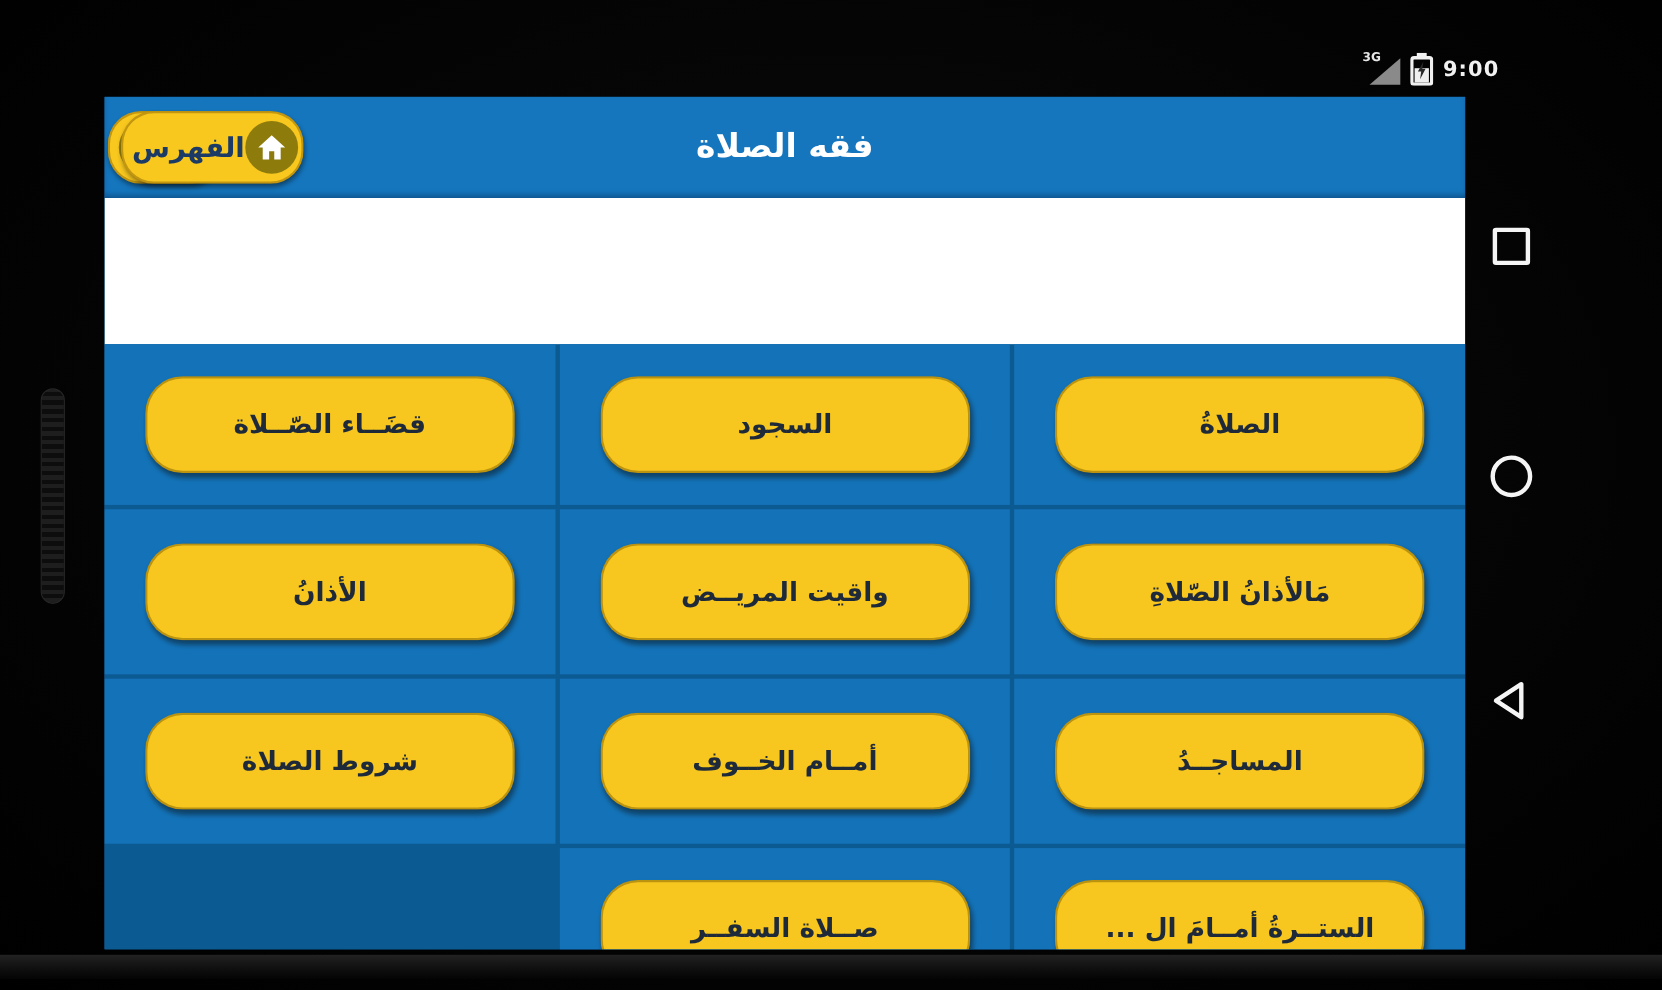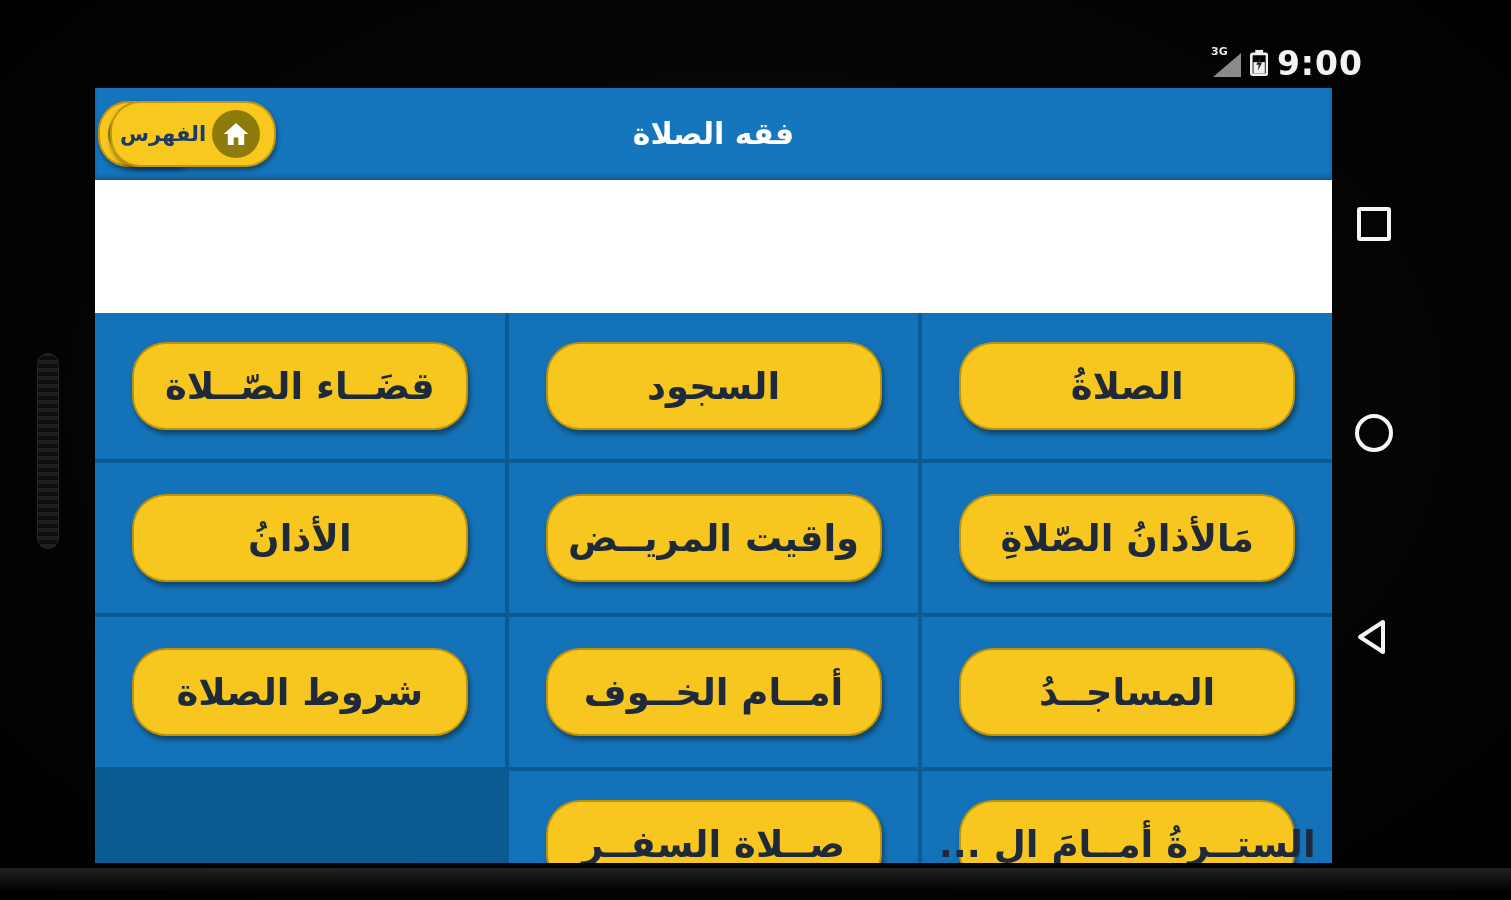--- a/index.html
+++ b/index.html
@@ -25,21 +25,21 @@
     position:absolute;left:1163px;top:44px;width:152px;height:38px;
     display:flex;align-items:center;justify-content:flex-end;gap:9px;color:#fff;margin-left:48px;
   }
   .sig-wrap{position:relative;width:34px;height:32px;}
   .sig-label{position:absolute;left:0;top:-2px;font-size:11px;font-weight:bold;color:#e6e6e6;}
   .sig-triangle{
     position:absolute;right:0;bottom:2px;width:0;height:0;
     border-left:28px solid transparent;border-bottom:24px solid #8a8a8a;
   }
   .battery{width:21px;height:30px;display:block;}
-  .status-time{font-size:33px;font-weight:bold;color:#f2f2f2;letter-spacing:1px;}
+  .status-time{font-size:19px;font-weight:bold;color:#f2f2f2;letter-spacing:1px;}
 
   
   .nav-recents{
     position:absolute;left:1357px;top:207px;width:26px;height:26px;
     border:4px solid #f5f5f5;border-radius:3px;background:transparent;cursor:pointer;
   }
   .nav-home{
     position:absolute;left:1355px;top:414px;width:30px;height:30px;
     border:4px solid #f5f5f5;border-radius:50%;background:transparent;cursor:pointer;
   }
@@ -66,41 +66,41 @@
     display:flex;align-items:center;cursor:pointer;box-sizing:border-box;
   }
   .hdr-btn-lang{right:1130px;width:104px;justify-content:space-between;padding:0 9px 0 8px;}
   .hdr-btn-index{left:15px;width:166px;justify-content:space-between;padding:0 14px 0 8px;flex-direction:row-reverse;}
   .hdr-circle{
     width:48px;height:48px;border-radius:50%;background:#8d7b0c;
     display:flex;flex-direction:column;align-items:center;justify-content:center;gap:4px;flex:0 0 auto;
   }
   .hdr-circle .bar{width:24px;height:5px;border-radius:2px;background:#fff;}
   .lang-glyph{font-size:30px;font-weight:bold;color:#2f3b47;line-height:1;}
-  .index-label{font-size:21px;font-weight:bold;color:#1c3a66;}
+  .index-label{font-size:25px;font-weight:bold;color:#1c3a66;}
 
   
   .ad-banner{height:133px;background:#ffffff;}
 
   
   .grid{
     display:grid;direction:rtl;
     grid-template-columns:1fr 1fr 1fr;
     grid-template-rows:146px 150px 150px 170px;
     gap:4px;background:#0c5a92;
   }
   .cell{
     background:#1473b8;display:flex;align-items:center;justify-content:center;
   }
   .cell:nth-child(n+10){align-items:flex-start;padding-top:29px;}
   .cat-btn{
     width:336px;height:88px;background:#f7c71f;border-radius:34px;
     border:2px solid rgba(130,95,0,.5);box-shadow:2px 4px 5px rgba(8,8,8,.45);
     display:flex;align-items:center;justify-content:center;box-sizing:border-box;
-    color:#1e2a3a;font-size:37px;font-weight:bold;cursor:pointer;direction:rtl;white-space:nowrap;
+    color:#1e2a3a;font-size:24px;font-weight:bold;cursor:pointer;direction:rtl;white-space:nowrap;
   }
 </style>
 </head>
 <body>
 
 <div class="bezel-bottom-strip"></div>
 <div class="volume-rocker"></div>
 
 <div class="status-bar">
   <div class="sig-wrap">

